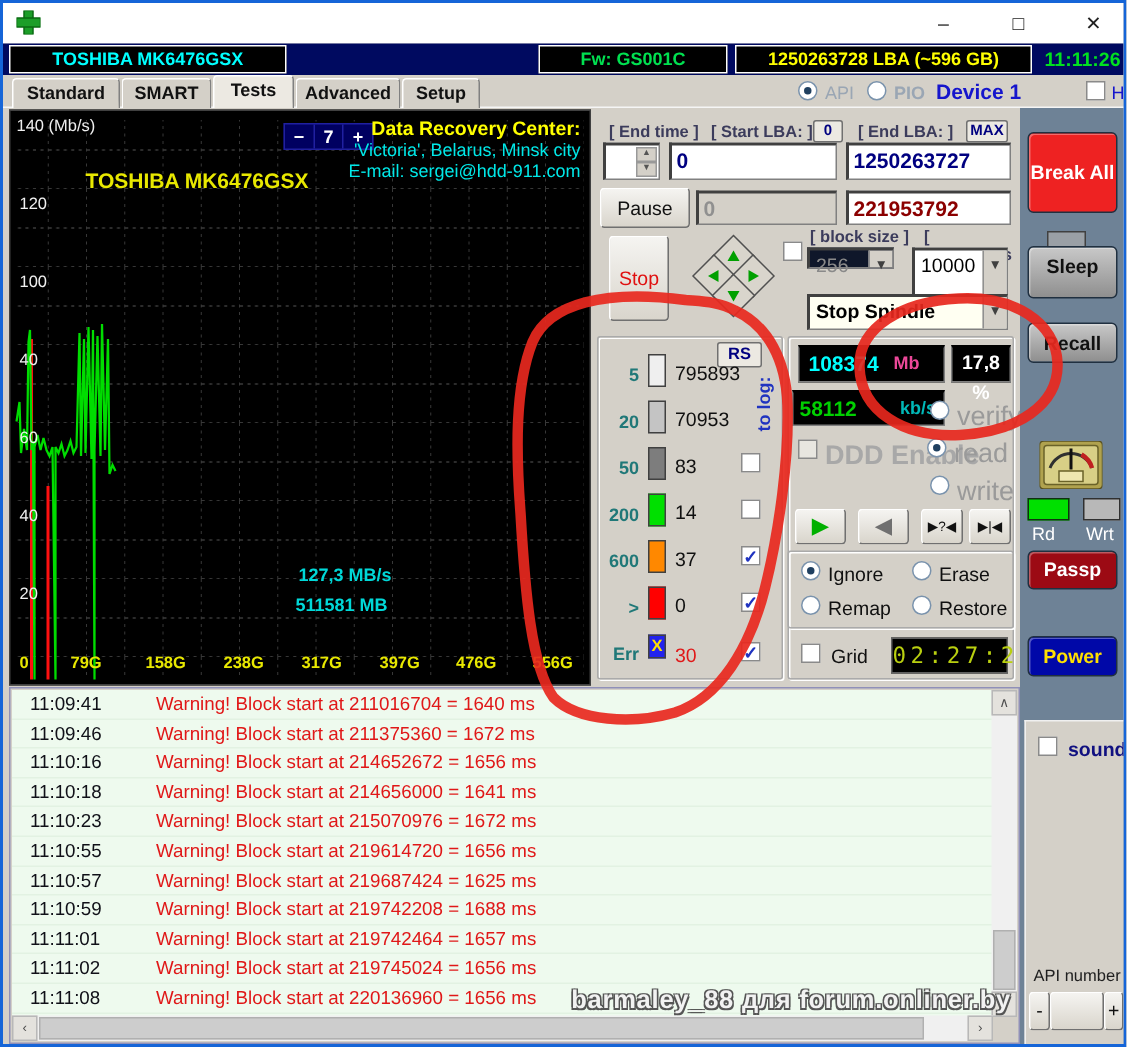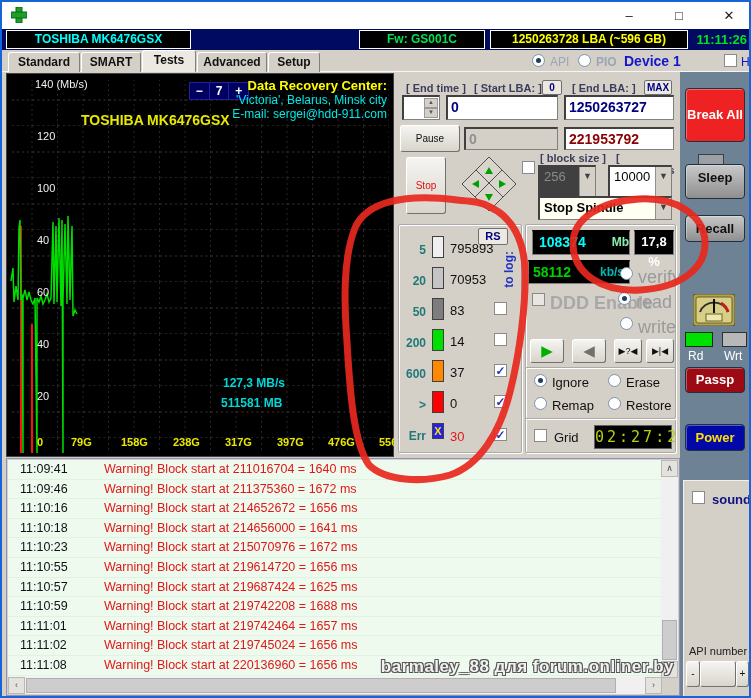--- a/index.html
+++ b/index.html
@@ -33,21 +33,21 @@
            background:#fff; border:1px solid #7a93ad; position:relative; vertical-align:middle; }
   .radio.sel::after { content:""; position:absolute; left:3px; top:3px; width:5px; height:5px;
                       border-radius:50%; background:#204060; }
   .checkbox { display:inline-block; width:13px; height:13px; background:#fff;
               border:1px solid #8a8a8a; font-size:12px; line-height:11px; text-align:center;
               color:#2033c0; font-weight:bold; vertical-align:middle; }
 
   
   .graph { position:absolute; left:4px; top:71px; width:388px; height:384px; background:#000;
            border:1px solid #404040; }
-  .gtext { position:absolute; font-size:11px;margin-left:24px; }
+  .gtext { position:absolute; font-size:11px; }
   .ylab { color:#f0f0f0; }
   .xlab { color:#e8e800; font-weight:bold; }
   .banner1 { color:#ffff00; font-weight:bold; font-size:13px; }
   .banner2 { color:#00e8e8; font-weight:normal; font-size:12px; }
   .drive-lab { color:#e8e800; font-weight:bold; font-size:14px; }
   .speedtxt { color:#00d8d8; font-weight:bold; font-size:12px; }
   .zoomer { position:absolute; left:182px; top:8px; width:60px; height:18px; background:#000060;
             border:1px solid #2020a0; display:flex; }
   .zoomer div { flex:1; color:#fff; font-size:12px; font-weight:bold; text-align:center;
                 line-height:16px; border-right:1px solid #2020a0; }
@@ -56,21 +56,21 @@
   
   .controls { position:absolute; left:392px; top:71px; width:286px; height:384px; background:#d4d0c8; }
   .blab { position:absolute; font-size:11px; font-weight:bold; color:#3c3c5c; }
   .inp { position:absolute; background:#fff; border:1px solid #808080;
          border-top:2px solid #404040; border-left:2px solid #404040;
          font-size:14px; font-weight:bold; padding:2px 3px; }
   .inp.navy { color:#000080; }
   .inp.dred { color:#8b0000; }
   .inp.dis  { background:#d4d0c8; color:#909090; }
   .btn3d { position:absolute; background:linear-gradient(#f5f4f1,#d9d5cc); border:1px solid #707070;
-           border-top-color:#fff; border-left-color:#fff; border-radius:3px; font-size:10px;
+           border-top-color:#fff; border-left-color:#fff; border-radius:3px; font-size:13px;
            color:#111; text-align:center; }
   .mini-btn { position:absolute; background:#ece9e2; border:1px solid #707070; font-size:10px;
               font-weight:bold; color:#000080; text-align:center; border-radius:2px; }
   .combo { position:absolute; border:1px solid #808080; border-top:2px solid #404040;
            border-left:2px solid #404040; font-size:13px; padding:2px 4px; background:#fff; }
   .combo .arrow { position:absolute; right:0; top:0; bottom:0; width:16px; background:#d4d0c8;
                   border-left:1px solid #909090; text-align:center; font-size:9px; line-height:18px; color:#404040;}
   .blackbox { position:absolute; background:#000; border:1px solid #808080;
               border-top:2px solid #fff0; box-shadow: inset 1px 1px 0 #00000088;
               font-weight:bold; font-size:14px; line-height:20px; }
@@ -230,21 +230,21 @@
       <g fill="#00a000">
         <polygon points="25,19 33,19 29,12"></polygon>
         <polygon points="19,25 19,33 12,29"></polygon>
         <polygon points="39,25 39,33 46,29"></polygon>
         <polygon points="25,39 33,39 29,46"></polygon>
       </g>
     </svg>
     <span class="checkbox" style="position:absolute;left:128px;top:88px"></span>
     <div class="blab" style="left:146px;top:79px">[ block size ]</div>
     <div class="blab" style="left:222px;top:79px">[ timeout,ms ]</div>
-    <div class="combo" style="left:144px;top:92px;width:58px;height:32px;background:#404040;color:#8a8a8a">
+    <div class="combo" style="left:144px;top:92px;width:58px;height:14px;background:#0f172a;color:#8a8a8a">
       <span>256</span><span class="arrow">▼</span>
     </div>
     <div class="combo" style="left:214px;top:92px;width:64px;height:40px">
       <span>10000</span><span class="arrow">▼</span>
     </div>
     <div class="combo" style="left:144px;top:123px;width:134px;height:24px;background:#fffff2;font-weight:bold">
       <span>Stop Spindle</span><span class="arrow">▼</span>
     </div>
 
     <div class="frame" style="left:4px;top:151px;width:124px;height:229px"></div>
@@ -280,21 +280,21 @@
     <div class="stat-check" style="left:100px;top:322px">✓</div>
 
     <div class="statlbl" style="left:6px;top:356px">Err</div>
     <div class="stat-block" style="left: 38px; top: 350px; height: 16px; color: rgb(255, 224, 0); font-size: 11px; font-weight: bold; text-align: center; line-height: 15px; background: rgb(34, 34, 238);">X</div>
     <div class="statcount" style="left:56px;top:356px;color:#e01818">30</div>
     <div class="stat-check" style="left:100px;top:355px">✓</div>
 
     <div class="frame" style="left:131px;top:151px;width:151px;height:229px"></div>
     <div class="blackbox" style="left:138px;top:157px;width:98px;height:25px">
       <span style="color:#00ffff;padding-left:6px">108374</span>
-      <span style="color:#86efac;float:right;padding-right:0;font-size:12px">Mb</span>
+      <span style="color:#ec4899;float:right;padding-right:16px;font-size:12px">Mb</span>
     </div>
     <div class="blackbox" style="left:240px;top:157px;width:40px;height:25px;color:#fff;text-align:center;font-size:13px">17,8 %</div>
     <div class="blackbox" style="left:134px;top:187px;width:102px;height:24px">
       <span style="color:#00d000;padding-left:4px">58112</span>
       <span style="color:#00b8b8;float:right;padding-right:5px;font-size:12px">kb/s</span>
     </div>
     <span class="checkbox" style="position:absolute;left:138px;top:220px;background:#e8e6e0"></span>
     <span class="gray-rad" style="position:absolute;left:156px;top:220px;font-weight:bold;color:#a8a8a8">DDD Enable</span>
     <span class="radio" style="position:absolute;left:226px;top:194px"></span>
     <span class="gray-rad" style="position:absolute;left:244px;top:194px">verify</span>

